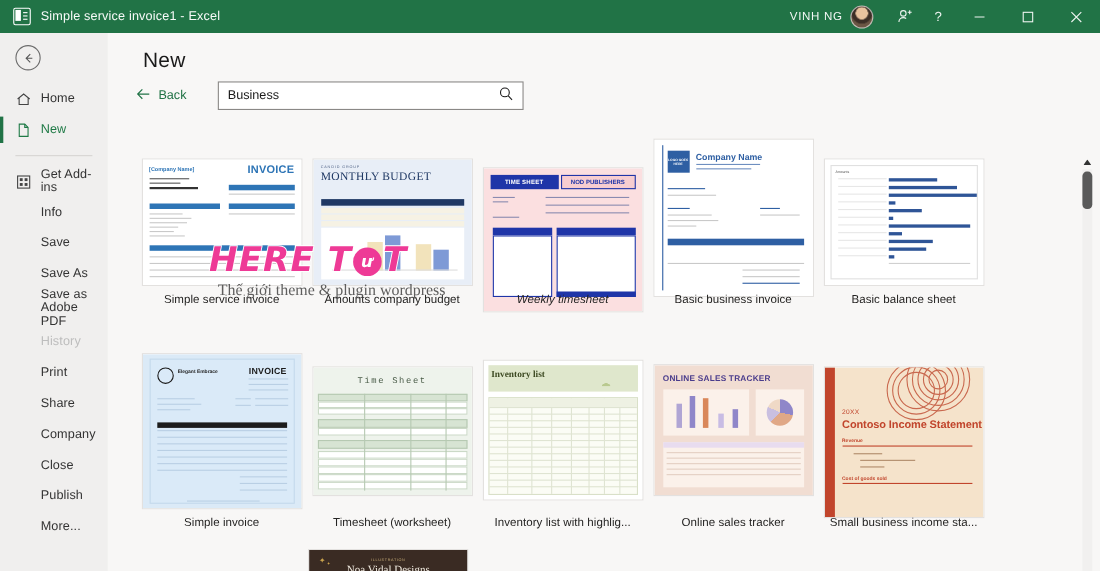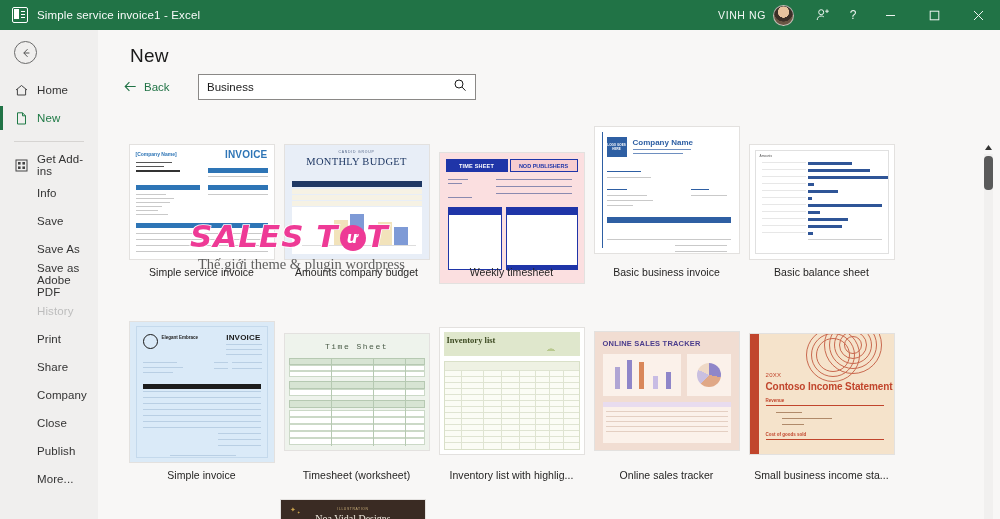--- a/index.html
+++ b/index.html
@@ -122,21 +122,21 @@
 
   
   .inv1 { background: #ffffff; padding: 6px; }
   .inv1 .co { position: absolute; left: 6px; top: 6px; font-size: 5px; color: #2e75b6; font-weight: bold; }
   .inv1 .big { position: absolute; right: 6px; top: 4px; font-size: 10px; color: #2e75b6; font-weight: bold; letter-spacing: .2px; }
   .blk { position: absolute; background: #2e75b6; }
   .gl { position: absolute; background: #c9c9c9; height: 1px; }
 
   
   .mb { background: #e8eef7; }
-  .mb .hdr { position: absolute; left: 7px; right: 7px; top: 5px; text-align: center; }
+  .mb .hdr { position: absolute; left: 7px; right: 7px; top: 5px; text-align: left; }
   .mb .sm { font-size: 3.4px; color: #4a5d80; letter-spacing: .8px; }
   .mb .ti { font-size: 10.5px; color: #1f3864; font-family: "Liberation Serif", serif; letter-spacing: .3px; margin-top: 2px; }
   .mb .tblhdr { position: absolute; left: 7px; right: 7px; top: 36px; height: 6px; background: #1f3864; }
   .mb .row { position: absolute; left: 7px; right: 7px; height: 5px; background: #f6f2e4; }
   .mb .chart { position: absolute; left: 7px; right: 7px; top: 62px; bottom: 5px; background: #ffffff; }
 
   
   .ts { background: #fbdfe0; padding: 5px; }
   .ts .h1 { position: absolute; left: 6px; top: 6px; width: 62px; height: 13px; background: #1f35a8; color: #fff; font-size: 5.5px; display: flex; align-items: center; justify-content: center; font-weight: bold; letter-spacing: .2px; }
   .ts .h2 { position: absolute; left: 70px; right: 6px; top: 6px; height: 13px; background: #f7cdd0; border: .6px solid #1f35a8; color: #1f35a8; font-size: 5.5px; display: flex; align-items: center; justify-content: center; font-weight: bold; }
@@ -446,25 +446,25 @@
               <div class="gl" style="left:56px;top:33px;width:76px;background:#8a8ab0;"></div>
               <div class="gl" style="left:56px;top:40px;width:76px;background:#8a8ab0;"></div>
               <div class="gl" style="left:8px;top:44px;width:24px;background:#8a8ab0;"></div>
               <div class="tbh" style="left:8px;top:54px;width:54px;height:7px;"></div>
               <div class="tb" style="left:8px;top:61px;width:54px;height:56px;"></div>
               <div class="tbh" style="left:66px;top:54px;width:72px;height:7px;"></div>
               <div class="tb" style="left:66px;top:61px;width:72px;height:56px;"></div>
               <div class="tbh" style="left:66px;top:112px;width:72px;height:5px;"></div>
             </div>
           </div>
-          <div class="card-label" style="top:122px;">Weekly timesheet</div>
+          <div class="card-label" style="top:122px;font-style:italic;">Weekly timesheet</div>
         </div>
 
         <div class="cell">
-          <div class="card" style="height:128px;top:-18px;">
+          <div class="card" style="height:144px;top:-18px;">
             <div class="th bbi">
               <div class="side"></div>
               <div class="logo">LOGO GOES HERE</div>
               <div class="cn">Company Name</div>
               <div class="gl" style="left:38px;top:22px;width:58px;height:1.2px;background:#6e8fc0;"></div>
               <div class="gl" style="left:38px;top:26px;width:50px;height:1.2px;background:#6e8fc0;"></div>
               <div class="gl" style="left:12px;top:44px;width:34px;height:1.4px;background:#2e5fa3;"></div>
               <div class="gl" style="left:12px;top:50px;width:44px;"></div>
               <div class="gl" style="left:12px;top:62px;width:20px;height:1.4px;background:#2e5fa3;"></div>
               <div class="gl" style="left:12px;top:68px;width:40px;"></div>
@@ -628,21 +628,21 @@
                 <div class="gl" style="left:3px;right:3px;top:19px;width:auto;height:.7px;background:#e4cfc2;"></div>
                 <div class="gl" style="left:3px;right:3px;top:24px;width:auto;height:.7px;background:#e4cfc2;"></div>
                 <div class="gl" style="left:3px;right:3px;top:29px;width:auto;height:.7px;background:#e4cfc2;"></div>
               </div>
             </div>
           </div>
           <div class="card-label" style="top:148px;">Online sales tracker</div>
         </div>
 
         <div class="cell" style="margin-top:22px;">
-          <div class="card" style="height:122px;top:12px;">
+          <div class="card" style="height:138px;top:12px;">
             <div class="th cis">
               <div class="lft"></div>
               <div class="rings">
                 <div class="ring" style="left:8px;top:8px;width:58px;height:58px;"></div>
                 <div class="ring" style="left:13px;top:13px;width:48px;height:48px;"></div>
                 <div class="ring" style="left:18px;top:18px;width:38px;height:38px;"></div>
                 <div class="ring" style="left:23px;top:23px;width:28px;height:28px;"></div>
                 <div class="ring" style="left:28px;top:28px;width:18px;height:18px;"></div>
                 <div class="ring" style="left:-10px;top:20px;width:54px;height:54px;"></div>
                 <div class="ring" style="left:-5px;top:25px;width:44px;height:44px;"></div>
@@ -684,20 +684,20 @@
           </svg>
       </div>
       <div class="sb-track"></div>
       <div class="sb-thumb"></div>
 
     </div>
   </div>
 
   <div class="watermark">
     <div class="wm-main">
-      <span>SALES T</span>
+      <span>HERE T</span>
         <span class="wm-badge">ư</span>
         <span>T</span>
     </div>
     <div class="wm-sub">Thế giới theme &amp; plugin wordpress</div>
   </div>
 
 </div>
 
 </body></html>

